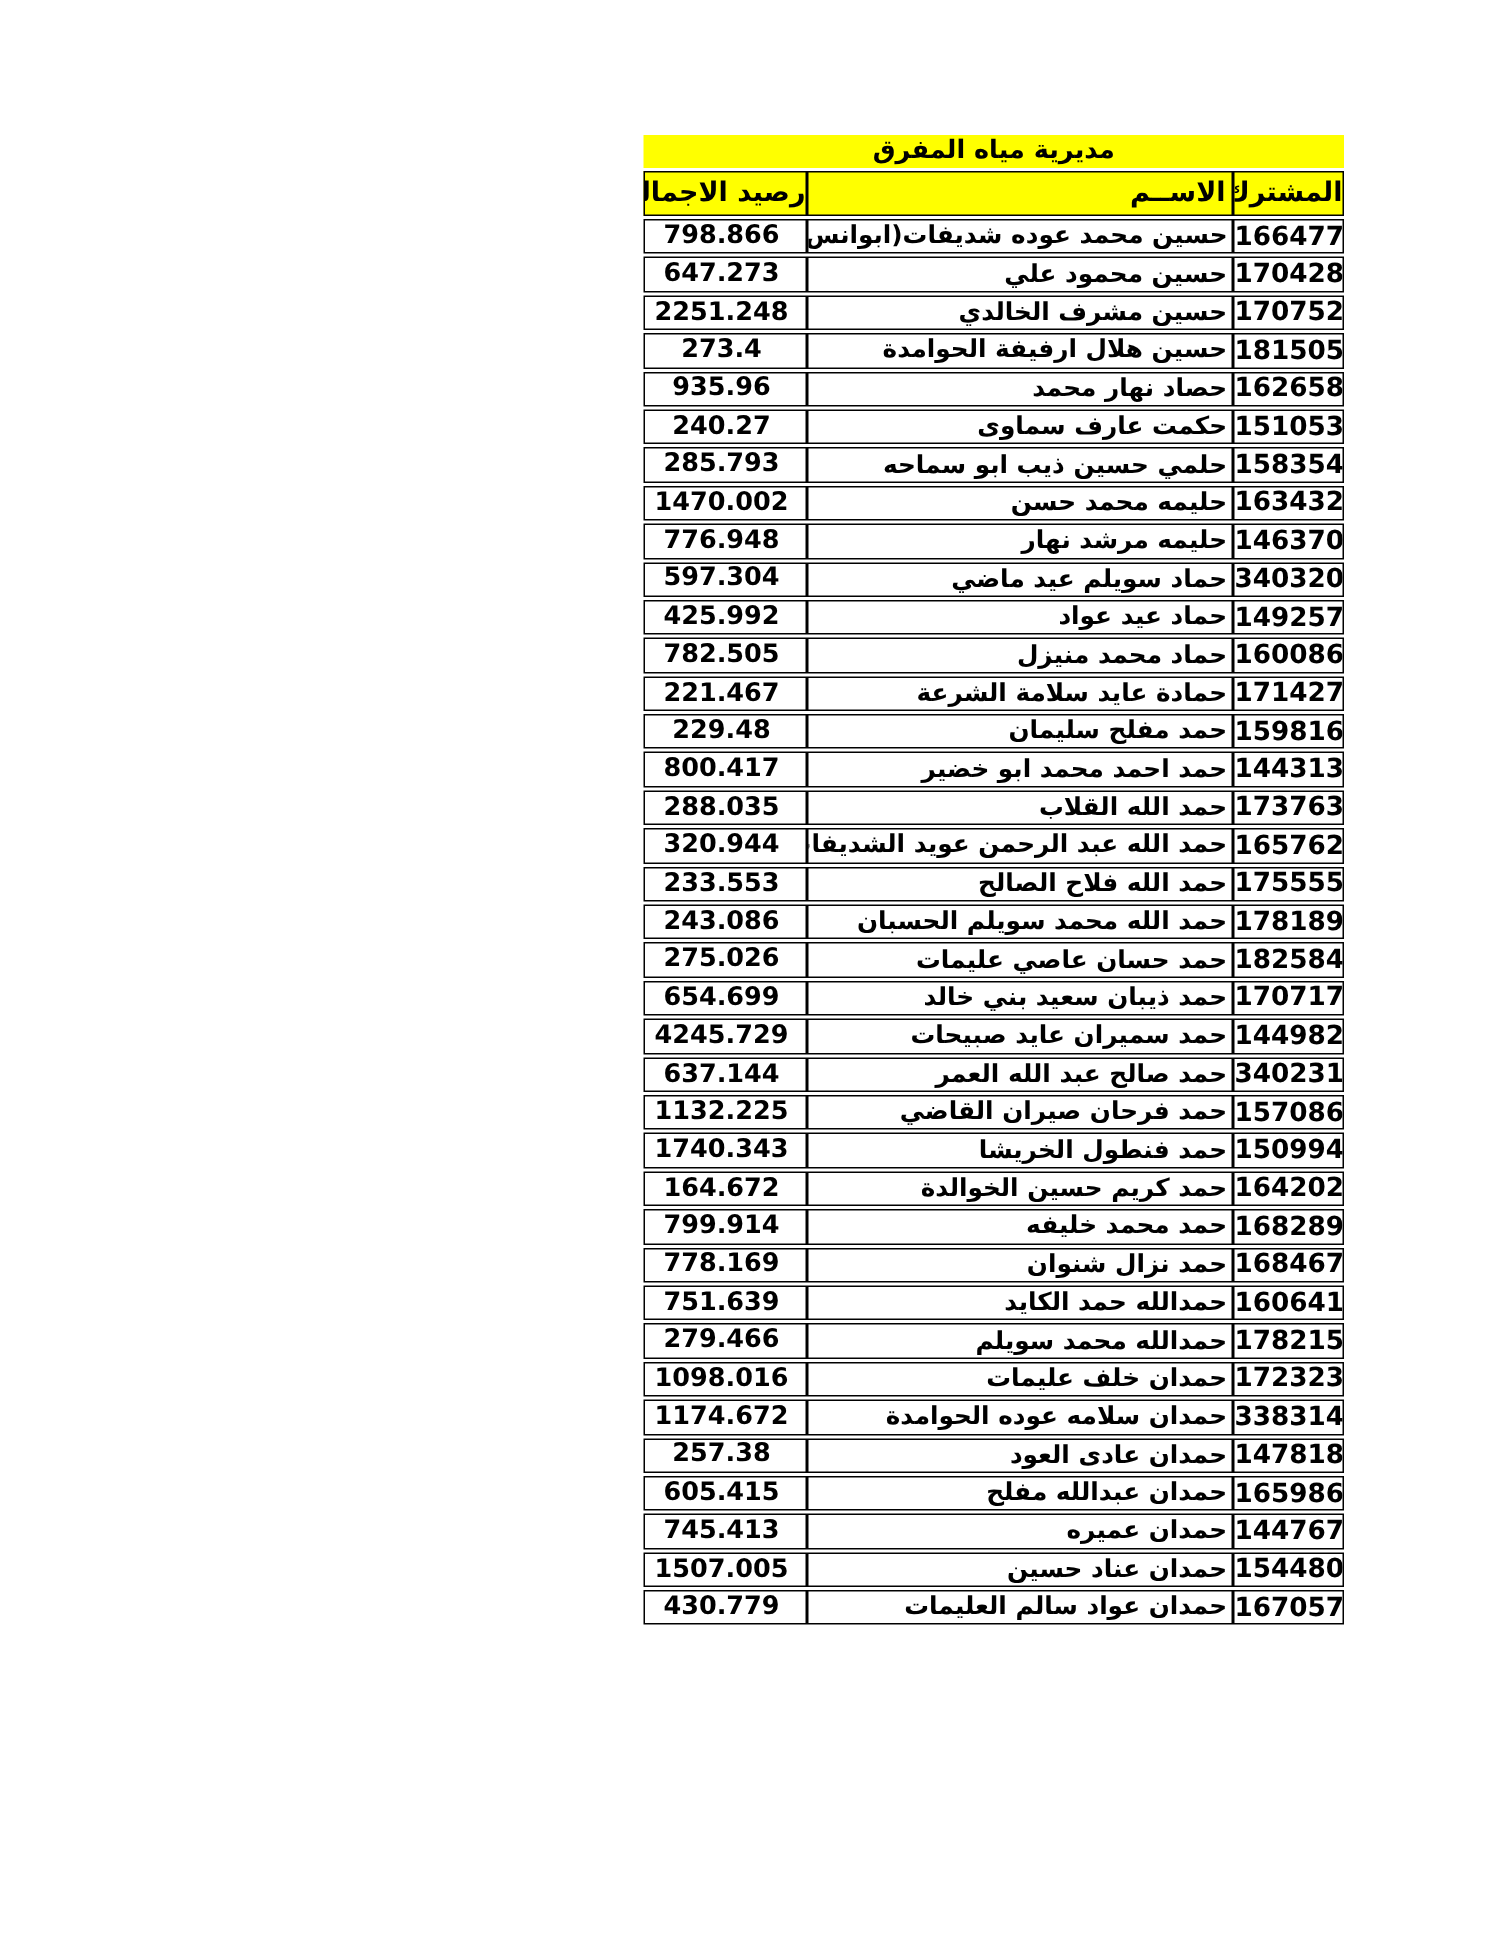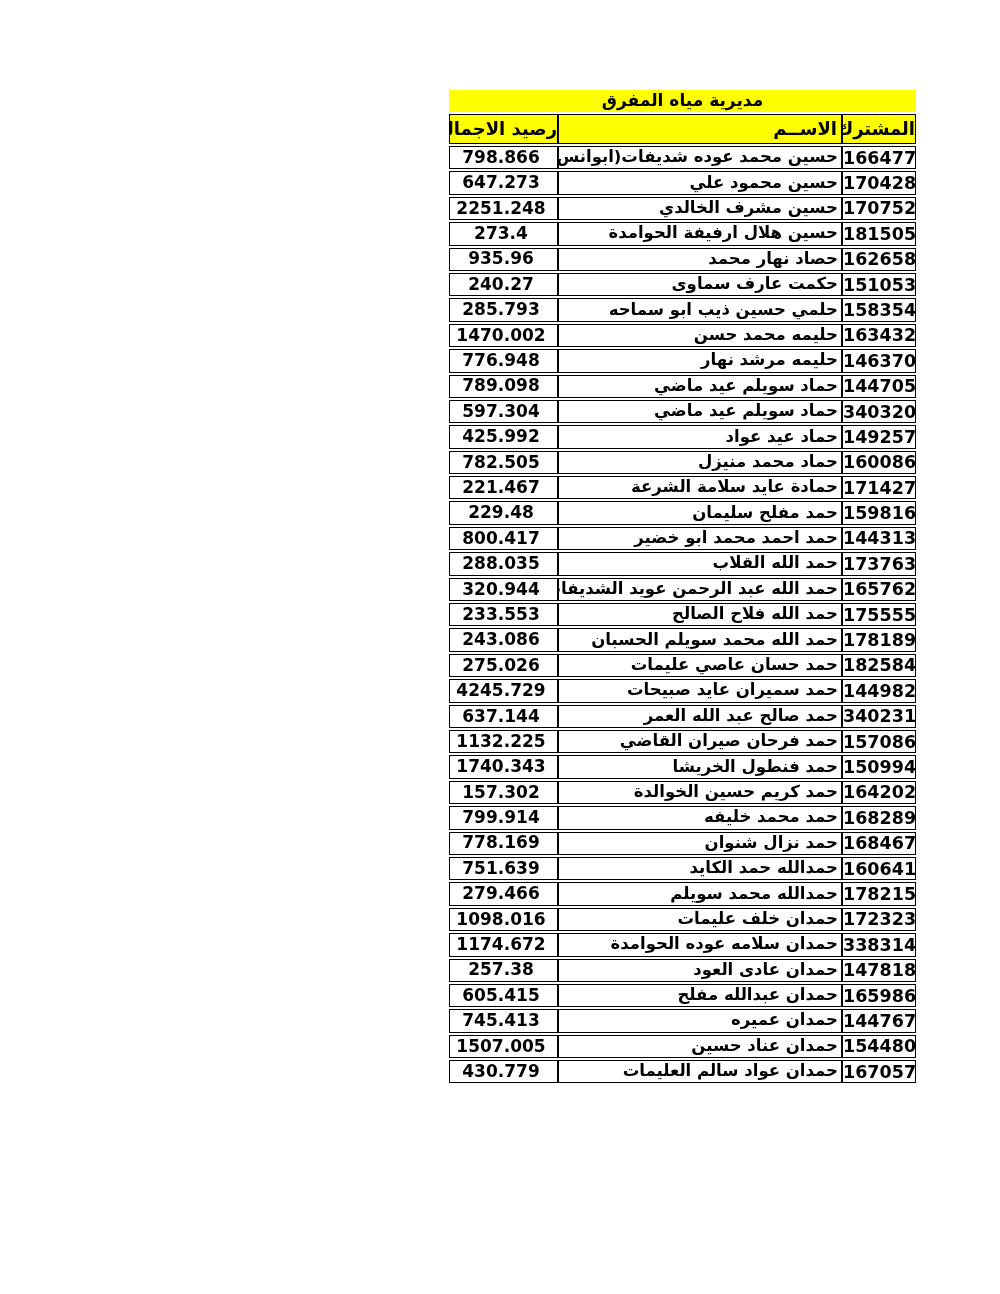--- a/index.html
+++ b/index.html
@@ -10,21 +10,21 @@
   }
   .page {
     position: relative;
     width: 1000px;
     height: 1294px;
     background: #ffffff;
     overflow: hidden;
   }
   table.water-table {
     position: absolute;
-    left: 449px;
+    left: 429px;
     top: 88px;
     width: 467px;
     table-layout: fixed;
     border-collapse: separate;
     border-spacing: 0 2px;
   }
   col.col-balance { width: 109px; }
   col.col-name    { width: 284px; }
   col.col-id      { width: 74px;  }
 
@@ -142,25 +142,20 @@
           <td class="c-balance">1470.002</td>
           <td class="c-name">حليمه محمد حسن</td>
           <td class="c-id">163432</td>
         </tr>
         <tr>
           <td class="c-balance">776.948</td>
           <td class="c-name">حليمه مرشد نهار</td>
           <td class="c-id">146370</td>
         </tr>
         <tr>
-          <td class="c-balance">789.098</td>
-          <td class="c-name">حماد سويلم عيد ماضي</td>
-          <td class="c-id">144705</td>
-        </tr>
-        <tr>
           <td class="c-balance">597.304</td>
           <td class="c-name">حماد سويلم عيد ماضي</td>
           <td class="c-id">340320</td>
         </tr>
         <tr>
           <td class="c-balance">425.992</td>
           <td class="c-name">حماد عيد عواد</td>
           <td class="c-id">149257</td>
         </tr>
         <tr>
@@ -202,41 +197,46 @@
           <td class="c-balance">243.086</td>
           <td class="c-name">حمد الله محمد سويلم الحسبان</td>
           <td class="c-id">178189</td>
         </tr>
         <tr>
           <td class="c-balance">275.026</td>
           <td class="c-name">حمد حسان عاصي عليمات</td>
           <td class="c-id">182584</td>
         </tr>
         <tr>
+          <td class="c-balance">654.699</td>
+          <td class="c-name">حمد ذيبان سعيد بني خالد</td>
+          <td class="c-id">170717</td>
+        </tr>
+        <tr>
           <td class="c-balance">4245.729</td>
           <td class="c-name">حمد سميران عايد صبيحات</td>
           <td class="c-id">144982</td>
         </tr>
         <tr>
           <td class="c-balance">637.144</td>
           <td class="c-name">حمد صالح عبد الله العمر</td>
           <td class="c-id">340231</td>
         </tr>
         <tr>
           <td class="c-balance">1132.225</td>
           <td class="c-name">حمد فرحان صيران  القاضي</td>
           <td class="c-id">157086</td>
         </tr>
         <tr>
           <td class="c-balance">1740.343</td>
           <td class="c-name">حمد فنطول الخريشا</td>
           <td class="c-id">150994</td>
         </tr>
         <tr>
-          <td class="c-balance">157.302</td>
+          <td class="c-balance">164.672</td>
           <td class="c-name">حمد كريم حسين الخوالدة</td>
           <td class="c-id">164202</td>
         </tr>
         <tr>
           <td class="c-balance">799.914</td>
           <td class="c-name">حمد محمد خليفه</td>
           <td class="c-id">168289</td>
         </tr>
         <tr>
           <td class="c-balance">778.169</td>

